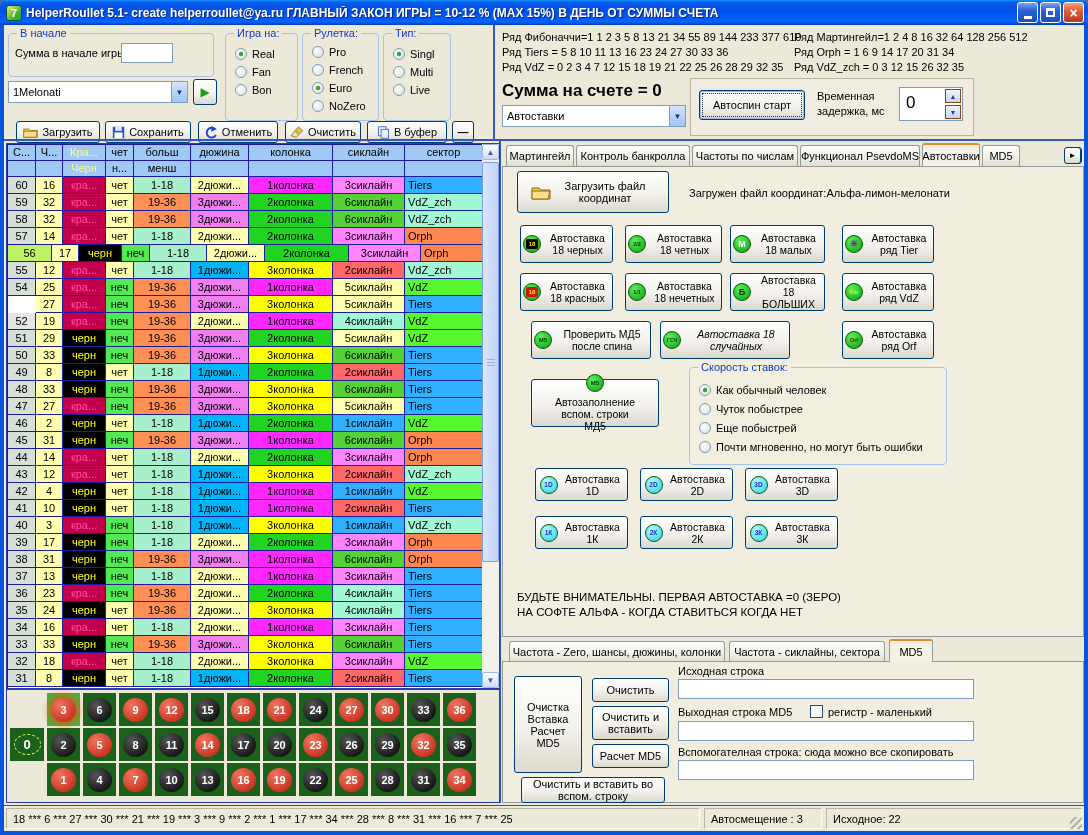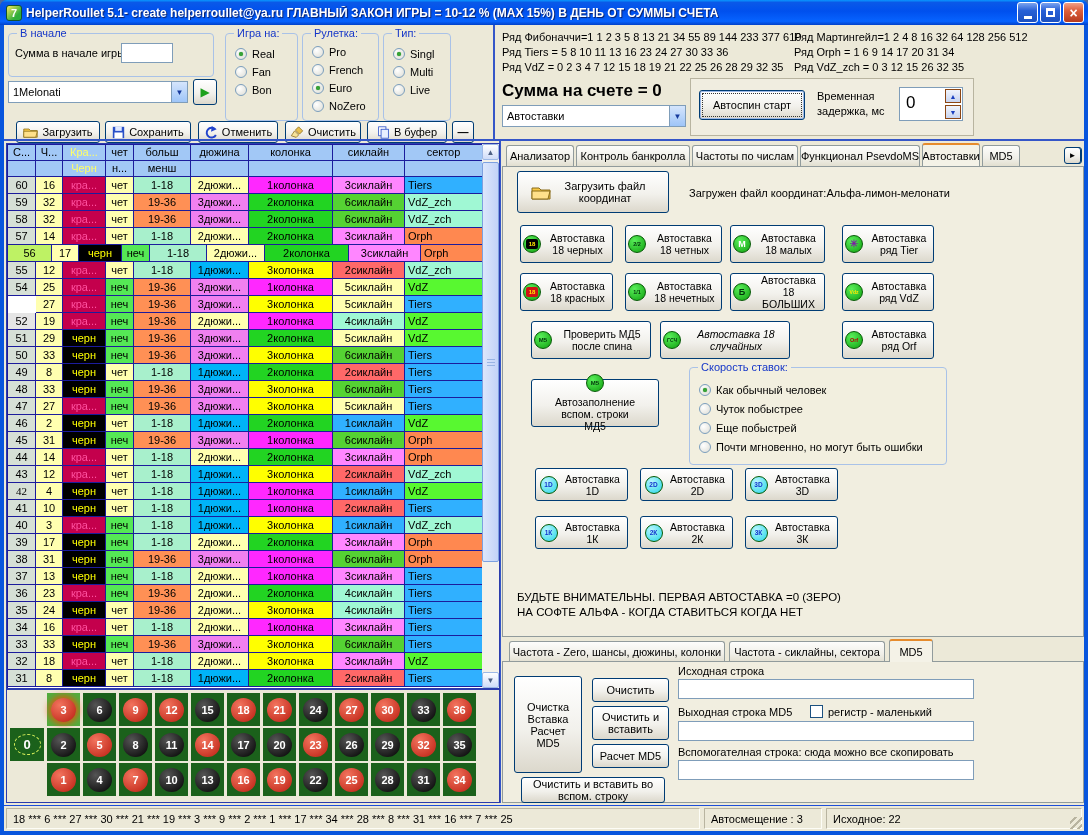--- a/index.html
+++ b/index.html
@@ -463,21 +463,21 @@
             <div class="td" style="width: 27px; height: 17px; background: rgb(255, 255, 176); line-height: 16px;">12</div>
             <div class="td" style="width: 43px; height: 17px; background: rgb(196, 0, 76); color: rgb(255, 80, 160); line-height: 16px;">кра...</div>
             <div class="td" style="width: 28px; height: 17px; background: rgb(255, 255, 176); line-height: 16px;">чет</div>
             <div class="td" style="width: 57px; height: 17px; background: rgb(168, 240, 204); line-height: 16px;">1-18</div>
             <div class="td" style="width: 58px; height: 17px; background: rgb(0, 180, 248); line-height: 16px;">1дюжи...</div>
             <div class="td" style="width: 84px; height: 17px; background: rgb(255, 255, 0); line-height: 16px;">3колонка</div>
             <div class="td" style="width: 72px; height: 17px; background: rgb(255, 104, 104); line-height: 16px;">2сиклайн</div>
             <div class="td" style="width: 78px; height: 17px; background: rgb(160, 248, 212); line-height: 16px; text-align: left; padding-left: 3px;">VdZ_zch</div>
           </div>
           <div class="trow" style="height: 17px;">
-            <div class="td" style="width: 28px; height: 17px; background: rgb(214, 224, 214); line-height: 16px; font-family: Liberation Serif, serif;">42</div>
+            <div class="td" style="width: 28px; height: 17px; background: rgb(214, 224, 214); line-height: 16px;">42</div>
             <div class="td" style="width: 27px; height: 17px; background: rgb(255, 255, 176); line-height: 16px;">4</div>
             <div class="td" style="width: 43px; height: 17px; background: rgb(0, 0, 0); color: rgb(255, 255, 0); line-height: 16px;">черн</div>
             <div class="td" style="width: 28px; height: 17px; background: rgb(255, 255, 176); line-height: 16px;">чет</div>
             <div class="td" style="width: 57px; height: 17px; background: rgb(168, 240, 204); line-height: 16px;">1-18</div>
             <div class="td" style="width: 58px; height: 17px; background: rgb(0, 180, 248); line-height: 16px;">1дюжи...</div>
             <div class="td" style="width: 84px; height: 17px; background: rgb(255, 40, 255); line-height: 16px;">1колонка</div>
             <div class="td" style="width: 72px; height: 17px; background: rgb(48, 176, 255); line-height: 16px;">1сиклайн</div>
             <div class="td" style="width: 78px; height: 17px; background: rgb(88, 248, 48); line-height: 16px; text-align: left; padding-left: 3px;">VdZ</div>
           </div>
           <div class="trow" style="height: 17px;">
@@ -720,21 +720,21 @@
         <div class="rcell" style="left: 436px; top: 38px;">
           <span class="chipn blk">35</span>
         </div>
         <div class="rcell" style="left: 436px; top: 73px;">
           <span class="chipn red">34</span>
         </div>
       </div>
 
     <div style="position:absolute;left:498px;top:118px;width:582px;height:494px;">
       <div id="main-tabs" style="position:absolute;left:4px;top:2px;right:40px;height:23px;">
-          <div class="tab" style="left: 0px; width: 68px;">Анализатор</div>
+          <div class="tab" style="left: 0px; width: 68px;">Мартингейл</div>
           <div class="tab" style="left: 70px; width: 114px;">Контроль банкролла</div>
           <div class="tab" style="left: 186px; width: 106px;">Частоты по числам</div>
           <div class="tab" style="left: 294px; width: 120px;">Функционал PsevdoMS</div>
           <div class="tab active" style="left: 416px; width: 58px;">Автоставки</div>
           <div class="tab" style="left: 476px; width: 38px;">MD5</div>
         </div>
       <div class="xp-btn" style="right:2px;top:4px;width:17px;height:17px;font-size:8px;">◄</div>
       <div class="xp-btn" style="right:-17px;top:4px;width:17px;height:17px;font-size:8px;left:auto;transform:translateX(-20px);">►</div>
       <div class="tpage" style="left:0;top:23px;width:582px;height:471px;">
         <div class="xp-btn" style="left:14px;top:4px;width:152px;height:42px;">

